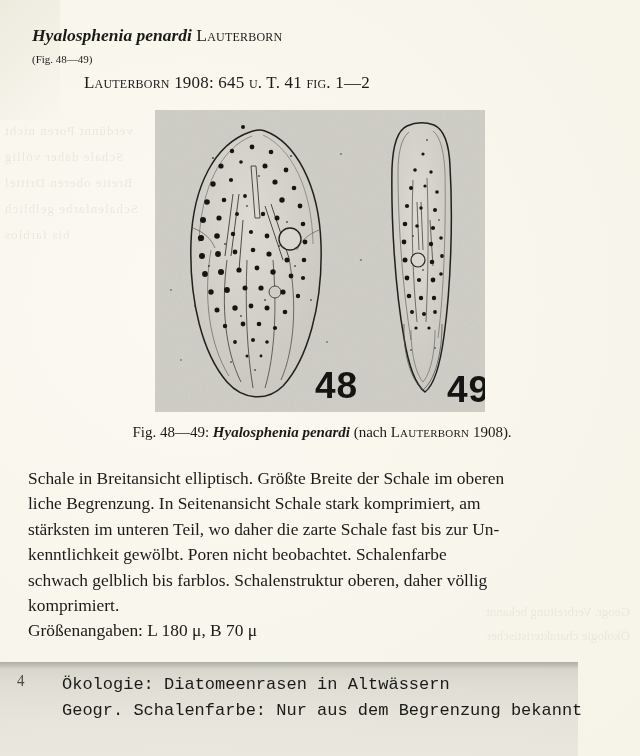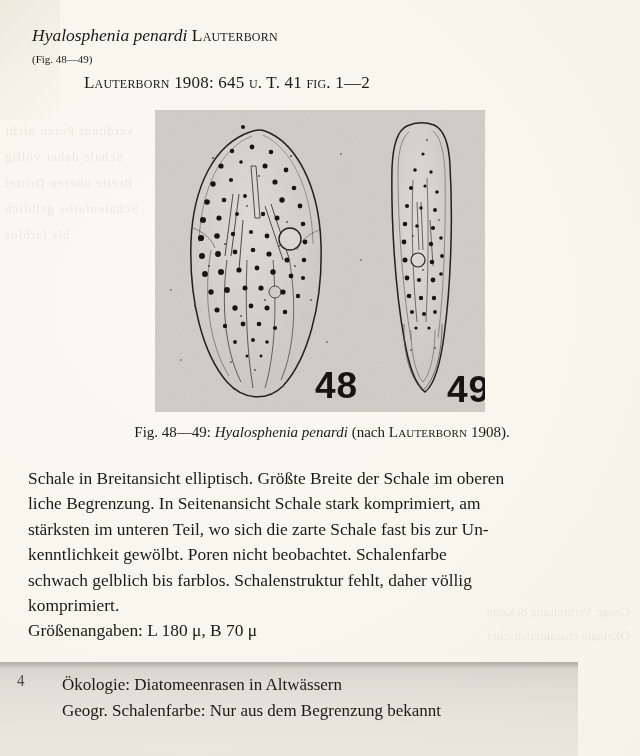--- a/index.html
+++ b/index.html
@@ -97,20 +97,21 @@
     top: 24px;
     width: 560px;
   }
   .species-line {
     font-size: 17.5px;
     line-height: 23px;
     white-space: nowrap;
   }
   .species-name {
     font-style: italic;
+    font-weight: bold;
   }
   .sc {
     font-variant: small-caps;
     font-style: normal;
     letter-spacing: 0.2px;
   }
   .fig-ref {
     font-size: 11px;
     line-height: 24px;
   }
@@ -161,21 +162,21 @@
 
   
   .footer-block {
     position: absolute;
     left: 62px;
     top: 672px;
     width: 520px;
     font-size: 17px;
     line-height: 26px;
   }
-  .footer-block .ln { white-space: nowrap; display: block; }
+  .footer-block .ln { white-space: nowrap; display: block; font-family: Liberation Mono, monospace; }
   .page-mark {
     position: absolute;
     left: 17px;
     top: 672px;
     font-size: 15px;
     line-height: 16px;
     color: #33312c;
     opacity: 0.85;
     font-family: "Liberation Serif", serif;
     transform: scaleY(1.1);
@@ -432,23 +433,23 @@
       </svg>
     </div>
 
     <div class="fig-caption">
       <span>Fig. 48—49: </span><span class="species-name">Hyalosphenia penardi</span><span> (nach </span><span class="sc">Lauterborn</span><span> 1908).</span>
     </div>
 
     <div class="body-text">
       <span class="ln">Schale in Breitansicht elliptisch. Größte Breite der Schale im oberen</span>
       <span class="ln">liche Begrenzung. In Seitenansicht Schale stark komprimiert, am</span>
-      <span class="ln">stärksten im unteren Teil, wo sich die zarte Schale fast bis zur Un-</span>
+      <span class="ln">stärksten im unteren Teil, wo daher die zarte Schale fast bis zur Un-</span>
       <span class="ln">kenntlichkeit gewölbt. Poren nicht beobachtet. Schalenfarbe</span>
-      <span class="ln">schwach gelblich bis farblos. Schalenstruktur fehlt, daher völlig</span>
+      <span class="ln">schwach gelblich bis farblos. Schalenstruktur oberen, daher völlig</span>
       <span class="ln">komprimiert.</span>
       <span class="ln">
         <span>Größenangaben:</span>
         <span>L 180 μ, B 70 μ</span>
       </span>
     </div>
 
   </div>
 
   <div class="bottom-shadow"></div>

